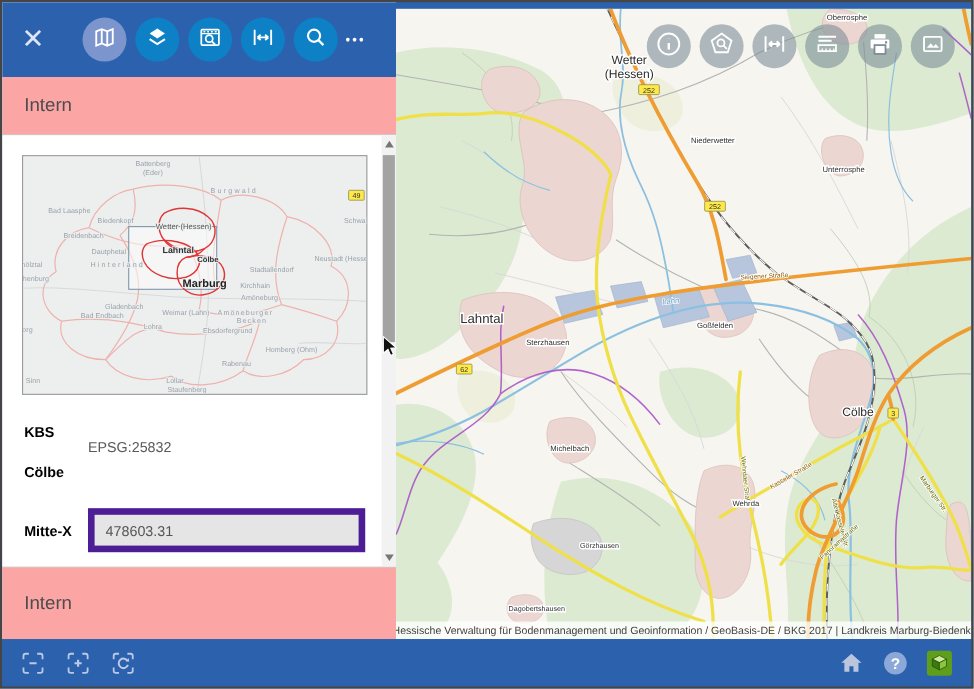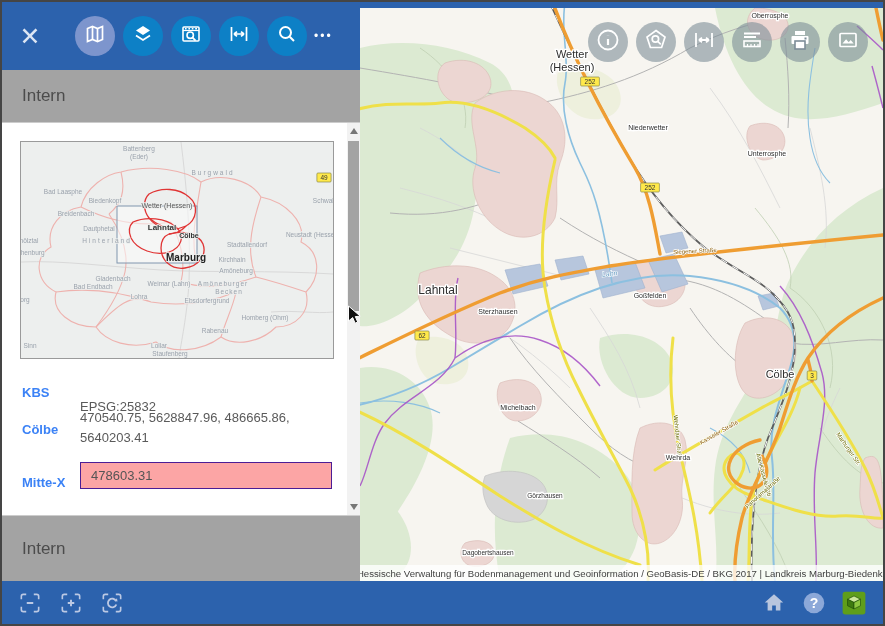--- a/index.html
+++ b/index.html
@@ -8,29 +8,29 @@
   
   .panel{position:absolute;left:0;top:0;width:358px;height:579px;background:#fff;display:flex;flex-direction:column;}
   .panel-toolbar{flex:0 0 68px;background:#2c62ad;display:flex;align-items:center;}
   .close-btn{width:40px;height:40px;margin-left:8px;color:#dde6f4;font-size:25px;font-weight:300;
              line-height:40px;text-align:center;cursor:pointer;}
   .tb-group{display:flex;margin-left:25px;gap:8px;}
   .tb{width:40px;height:40px;border-radius:50%;background:#0d80c6;display:flex;align-items:center;justify-content:center;cursor:pointer;}
   .tb.active{background:#7d95cd;}
   .overflow-dots{color:#fff;font-size:12px;letter-spacing:2px;margin-left:7px;cursor:pointer;}
   .acc-header{flex:0 0 52px;border-bottom:1px solid #ccc;display:flex;align-items:center;
-              padding-left:20px;font-size:17px;color:#4c4c4c;background:#a3a3a3;cursor:pointer;}
+              padding-left:20px;font-size:17px;color:#4c4c4c;background:#fca5a5;cursor:pointer;}
   .acc-header.bottom{flex:0 0 65px;border-bottom:none;border-top:1px solid #ccc;}
   .panel-content{position:relative;flex:1;background:#fff;overflow:hidden;}
   .ov-map{position:absolute;left:18px;top:18px;width:312px;height:216px;border:1px solid #9a9a9a;background:#edefee;}
-  .field-label{position:absolute;left:20px;font-weight:bold;font-size:13px;color:#3b82f6;}
+  .field-label{position:absolute;left:20px;font-weight:bold;font-size:13px;color:#000000;}
   .field-value{position:absolute;left:78px;font-size:13px;color:#5a5a5a;}
   .extent-value{width:252px;line-height:1.55;}
-  input.center-x{position:absolute;left:78px;top:339px;width:252px;height:27px;border:1px solid #4c1d95;
-                 font-size:13px;color:#555;padding-left:10px;box-sizing:border-box;font-family:inherit;background:#fca5a5;}
+  input.center-x{position:absolute;left:78px;top:339px;width:252px;height:40px;border:6px solid #4c1d95;
+                 font-size:13px;color:#555;padding-left:10px;box-sizing:border-box;font-family:inherit;background:#e5e5e5;}
   .scrollbar{position:absolute;right:0;top:0;width:13px;height:100%;background:#f2f2f2;}
   .scroll-thumb{position:absolute;left:1px;top:18px;width:11px;height:170px;background:#a3a3a3;cursor:pointer;}
   .scroll-arrow{position:absolute;left:3px;width:0;height:0;border-left:4px solid transparent;border-right:4px solid transparent;}
   .scroll-arrow.up{top:5px;border-bottom:6px solid #777;}
   .scroll-arrow.down{bottom:5px;border-top:6px solid #777;}
   
   .mapview{position:absolute;left:358px;top:6px;width:523px;height:573px;background:#f7f5f0;overflow:hidden;}
   .map-btns{position:absolute;top:14px;right:15px;display:flex;gap:8px;}
   .map-btn{width:40px;height:40px;border-radius:50%;background:rgba(125,141,152,.6);
            display:flex;align-items:center;justify-content:center;cursor:pointer;}
@@ -160,21 +160,20 @@
               <text x="10" y="113" font-size="6.5" fill="#9aa2ac" text-anchor="middle" stroke="#edefee" stroke-width="1.6" paint-order="stroke">chenburg</text>
               <text x="4" y="160" font-size="6.5" fill="#9aa2ac" text-anchor="middle" stroke="#edefee" stroke-width="1.6" paint-order="stroke">org</text>
             </g>
         </svg>
       </div>
 
       <div class="field-label" style="top:262px">KBS</div>
       <div class="field-value" style="top:276px">EPSG:25832</div>
 
       <div class="field-label" style="top:299px">Cölbe</div>
-      <div class="field-value extent-value" style="top:285px">470540.75, 5628847.96, 486665.86, 5640203.41</div>
 
       <div class="field-label" style="top:352px">Mitte-X</div>
       <input class="center-x" type="text" value="478603.31" style="">
 
       <div class="scrollbar">
         <div class="scroll-arrow up"></div>
         <div class="scroll-thumb"></div>
         <div class="scroll-arrow down"></div>
       </div>
     </div>

